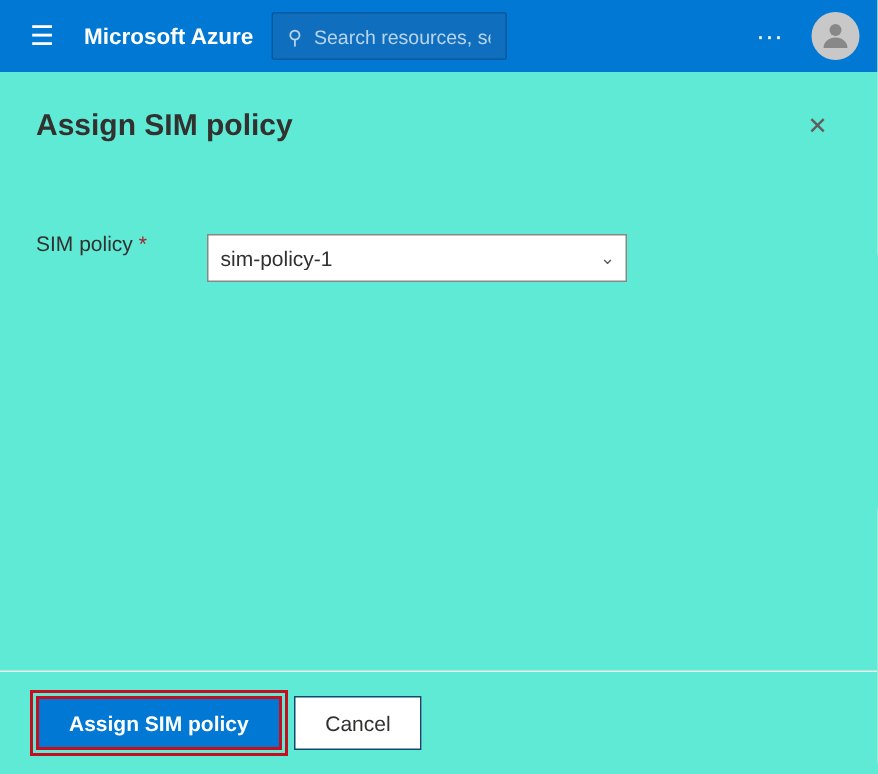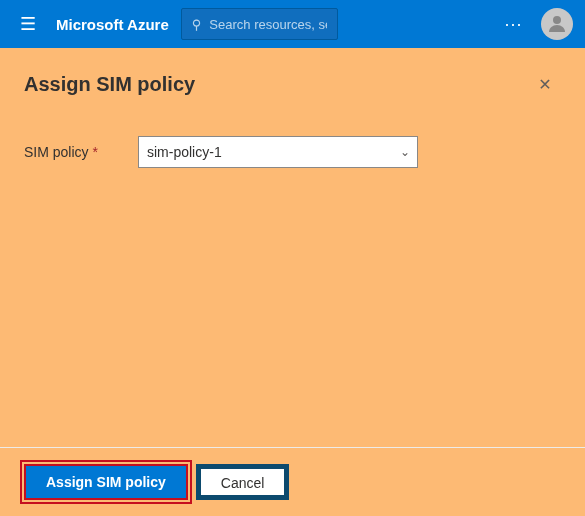--- a/index.html
+++ b/index.html
@@ -102,21 +102,21 @@
       overflow: hidden;
     }
 
     .nav-avatar svg {
       width: 24px;
       height: 24px;
     }
 
     
     .main-content {
-      background: #fdba74;
+      background: #5eead4;
       height: calc(516px - 48px);
       display: flex;
       flex-direction: column;
     }
 
     
     .panel {
       display: flex;
       flex-direction: column;
       height: 100%;
@@ -169,20 +169,21 @@
     }
 
     .required-star {
       color: #a4262c;
     }
 
     .form-select-wrapper {
       flex: 1;
       position: relative;
       max-width: 280px;
+      margin-top: 20px;
     }
 
     .form-select {
       width: 100%;
       height: 32px;
       padding: 0 30px 0 8px;
       border: 1px solid #8a8886;
       background: white;
       font-size: 14px;
       color: #323130;
@@ -221,21 +222,21 @@
       cursor: pointer;
       height: 36px;
       outline: 2px solid #c50f1f;
       outline-offset: 2px;
     }
 
     .btn-secondary {
       padding: 6px 20px;
       background: white;
       color: #323130;
-      border: 5px solid #0c4a6e;
+      border: 1px solid #0c4a6e;
       font-size: 14px;
       cursor: pointer;
       height: 36px;
     }
   </style>
 </head>
 <body>
 
 <nav class="top-nav">
   <div class="nav-hamburger">

